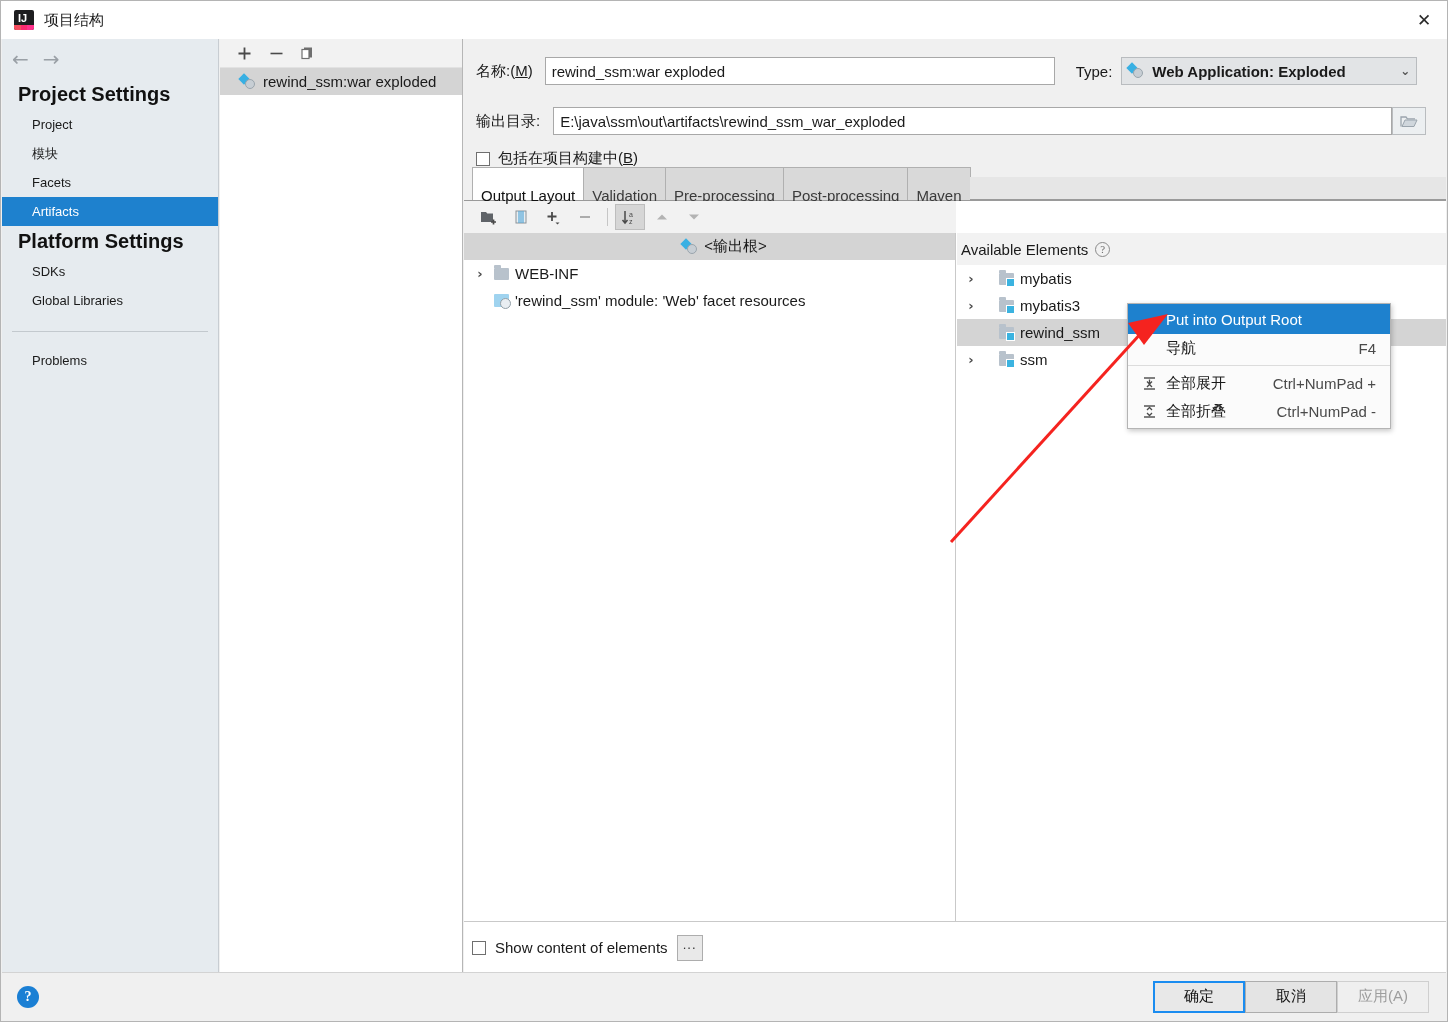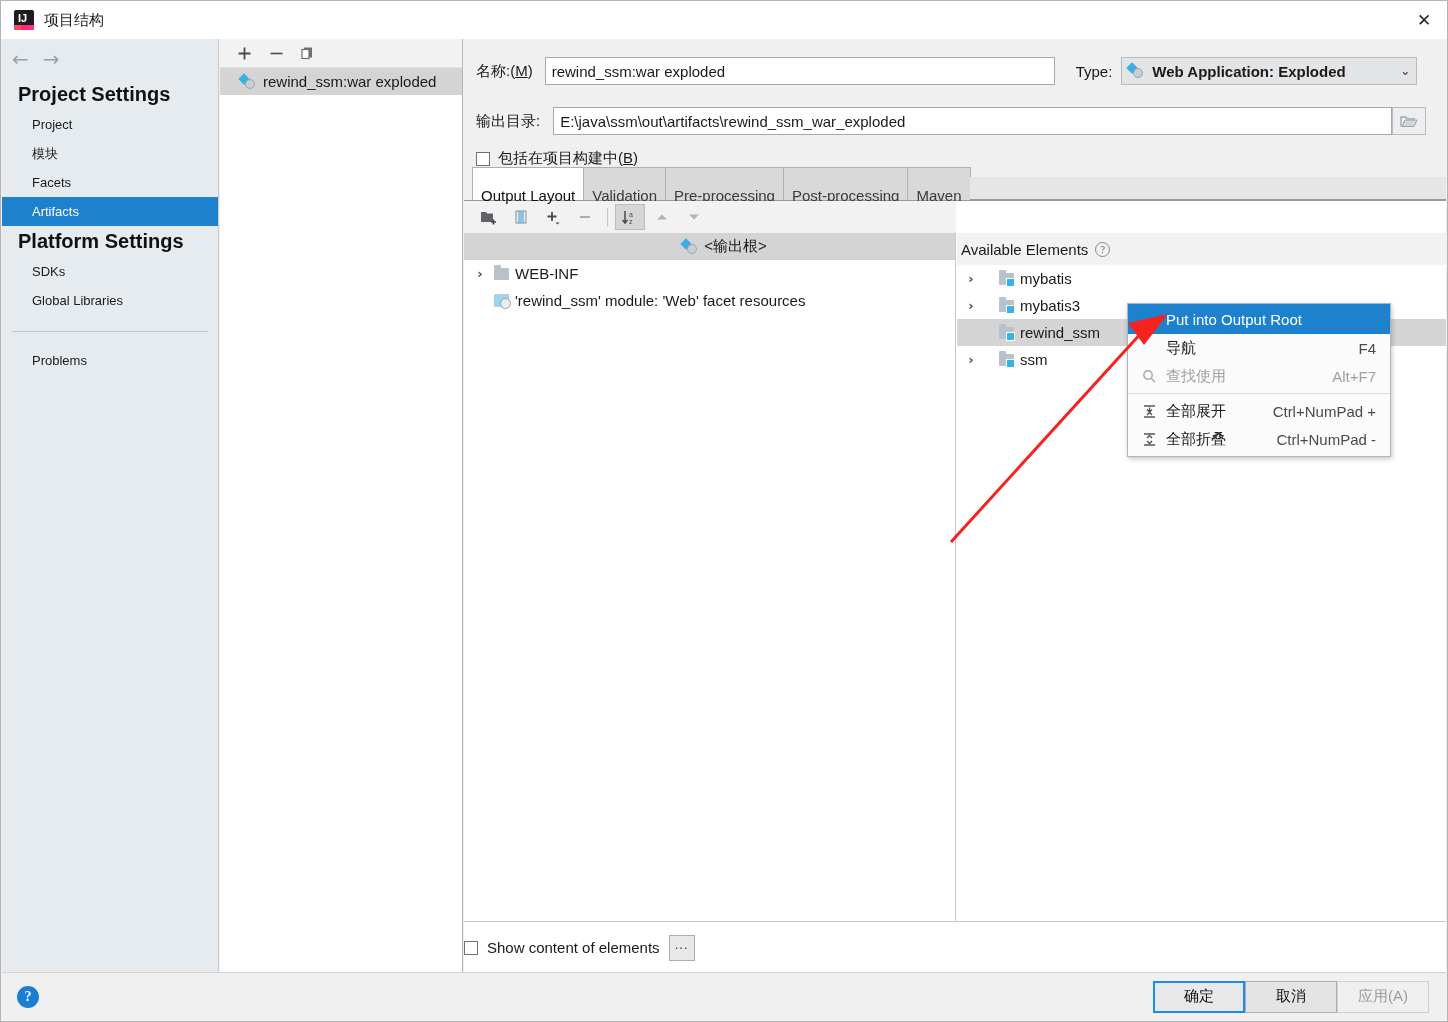--- a/index.html
+++ b/index.html
@@ -144,21 +144,21 @@
     background: #f2f2f2; display: flex; align-items: center; gap: 7px; padding-left: 4px;
     font-size: 15px;
   }
   .tree-right {
     position: absolute; left: 493px; top: 64px; right: 0; bottom: 52px;
     background: #ffffff;
   }
 
   .bottom-bar {
     position: absolute; left: 0; right: 0; bottom: 0; height: 52px;
-    background: #ffffff; display: flex; align-items: center; gap: 9px; 
+    background: #ffffff; display: flex; align-items: center; gap: 9px; padding-left: 8px;
     border-top: 1px solid #c9c9c9;
   }
   .dots-btn {
     width: 26px; height: 26px; border: 1px solid #adadad; background: #e9e9e9;
     display: flex; align-items: center; justify-content: center;
     font-size: 13px; color: #333; letter-spacing: 1px; padding-bottom: 6px;
   }
 
   
   .footer {
@@ -459,30 +459,20 @@
   <div class="ctx-menu">
     <div class="ctx-item hl">
       <span class="ctx-icon"></span>
       <span class="ctx-label">Put into Output Root</span>
       <span class="ctx-key"></span>
     </div>
     <div class="ctx-item">
       <span class="ctx-icon"></span>
       <span class="ctx-label">导航</span>
       <span class="ctx-key">F4</span>
-    </div>
-    <div class="ctx-item dim">
-      <span class="ctx-icon">
-        <svg width="14" height="14" viewBox="0 0 14 14">
-          <circle cx="6" cy="6" r="4.2" fill="none" stroke="#a6a6a6" stroke-width="1.4"></circle>
-          <path d="M9.2 9.2L13 13" stroke="#a6a6a6" stroke-width="1.4"></path>
-        </svg>
-      </span>
-      <span class="ctx-label">查找使用</span>
-      <span class="ctx-key">Alt+F7</span>
     </div>
     <div class="ctx-sep"></div>
     <div class="ctx-item">
       <span class="ctx-icon">
         <svg width="15" height="15" viewBox="0 0 15 15">
           <path d="M2 2h11" stroke="#4a4a4a" stroke-width="1.4"></path>
           <path d="M7.5 3.5v3.5M5 5.5l2.5 2.5L10 5.5" stroke="#4a4a4a" stroke-width="1.3" fill="none"></path>
           <path d="M2 13h11" stroke="#4a4a4a" stroke-width="1.4"></path>
           <path d="M5 11l2.5-2.5L10 11" stroke="#4a4a4a" stroke-width="1.3" fill="none"></path>
         </svg>

